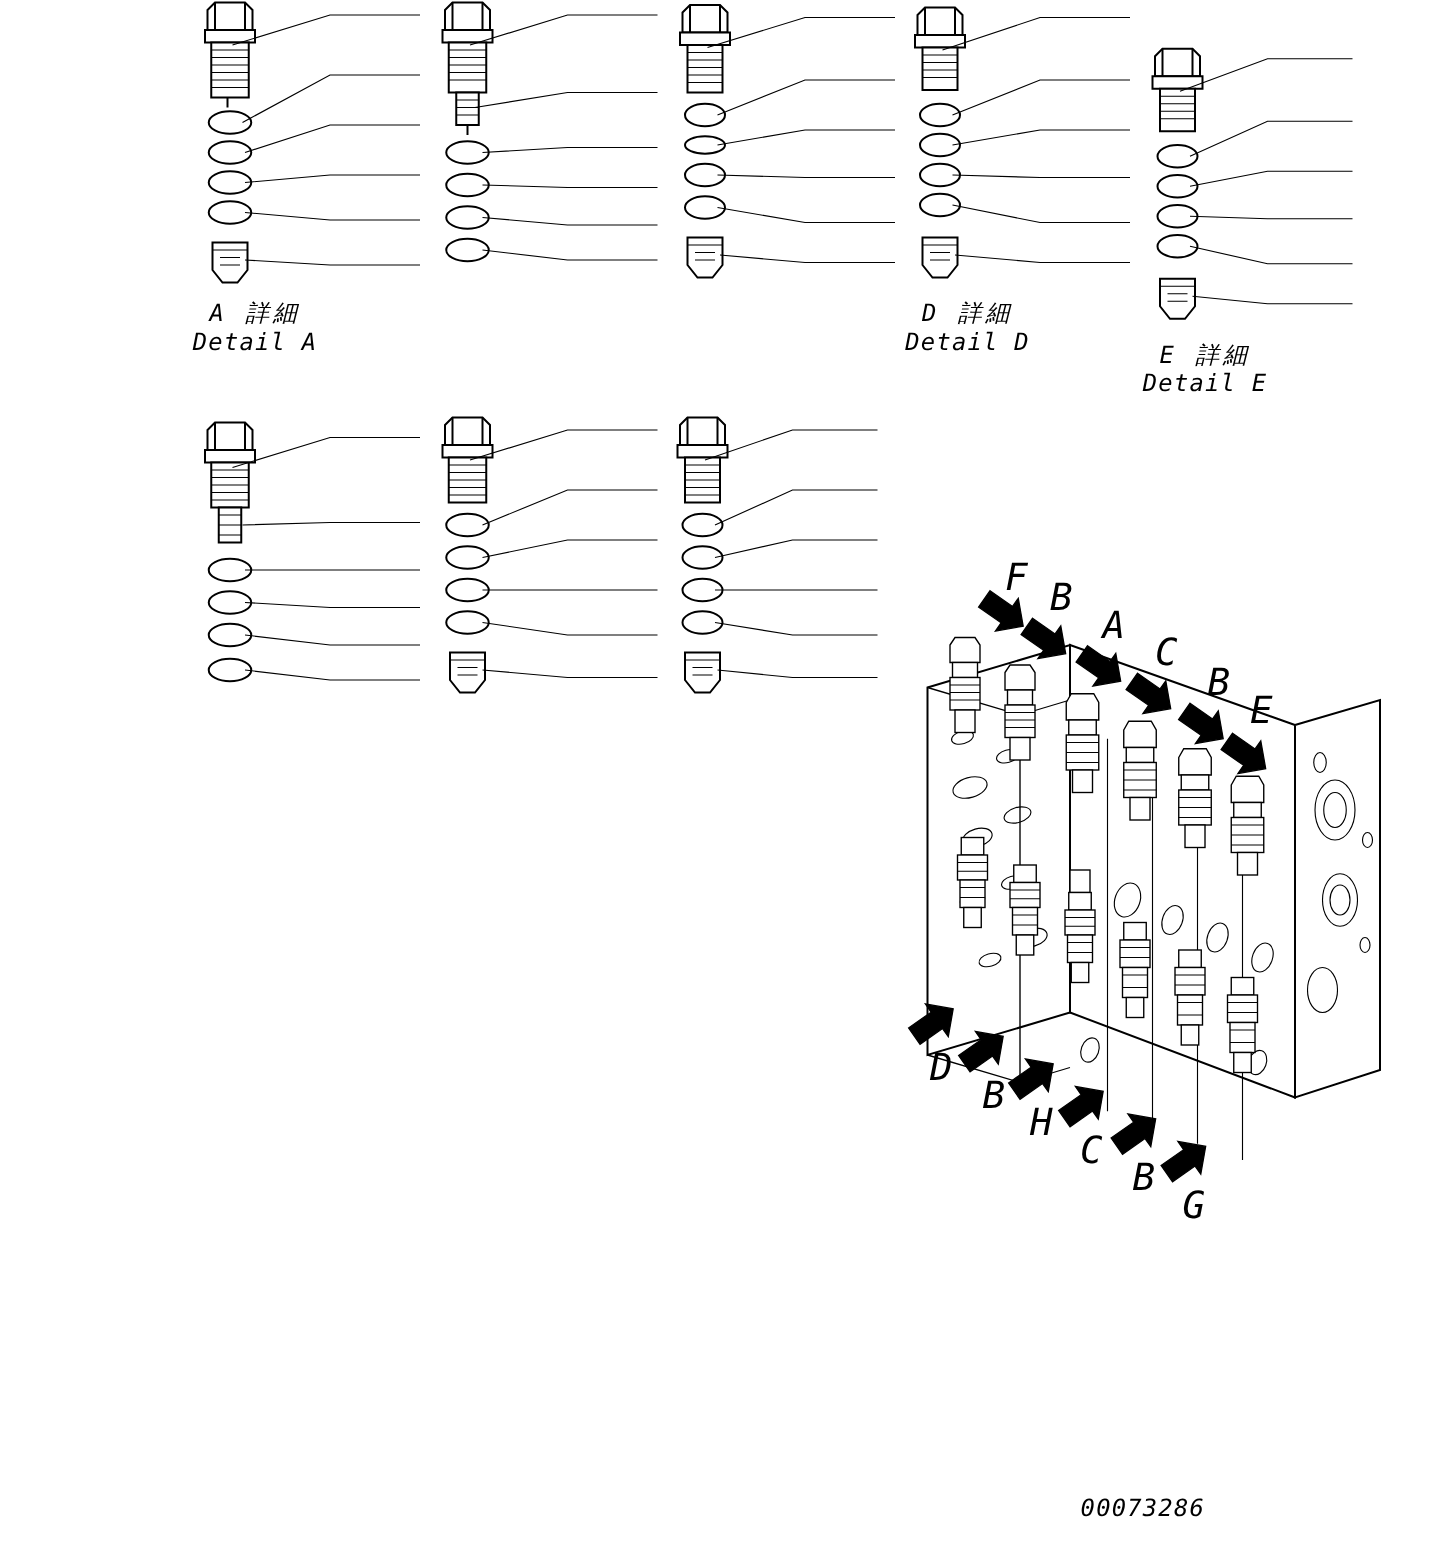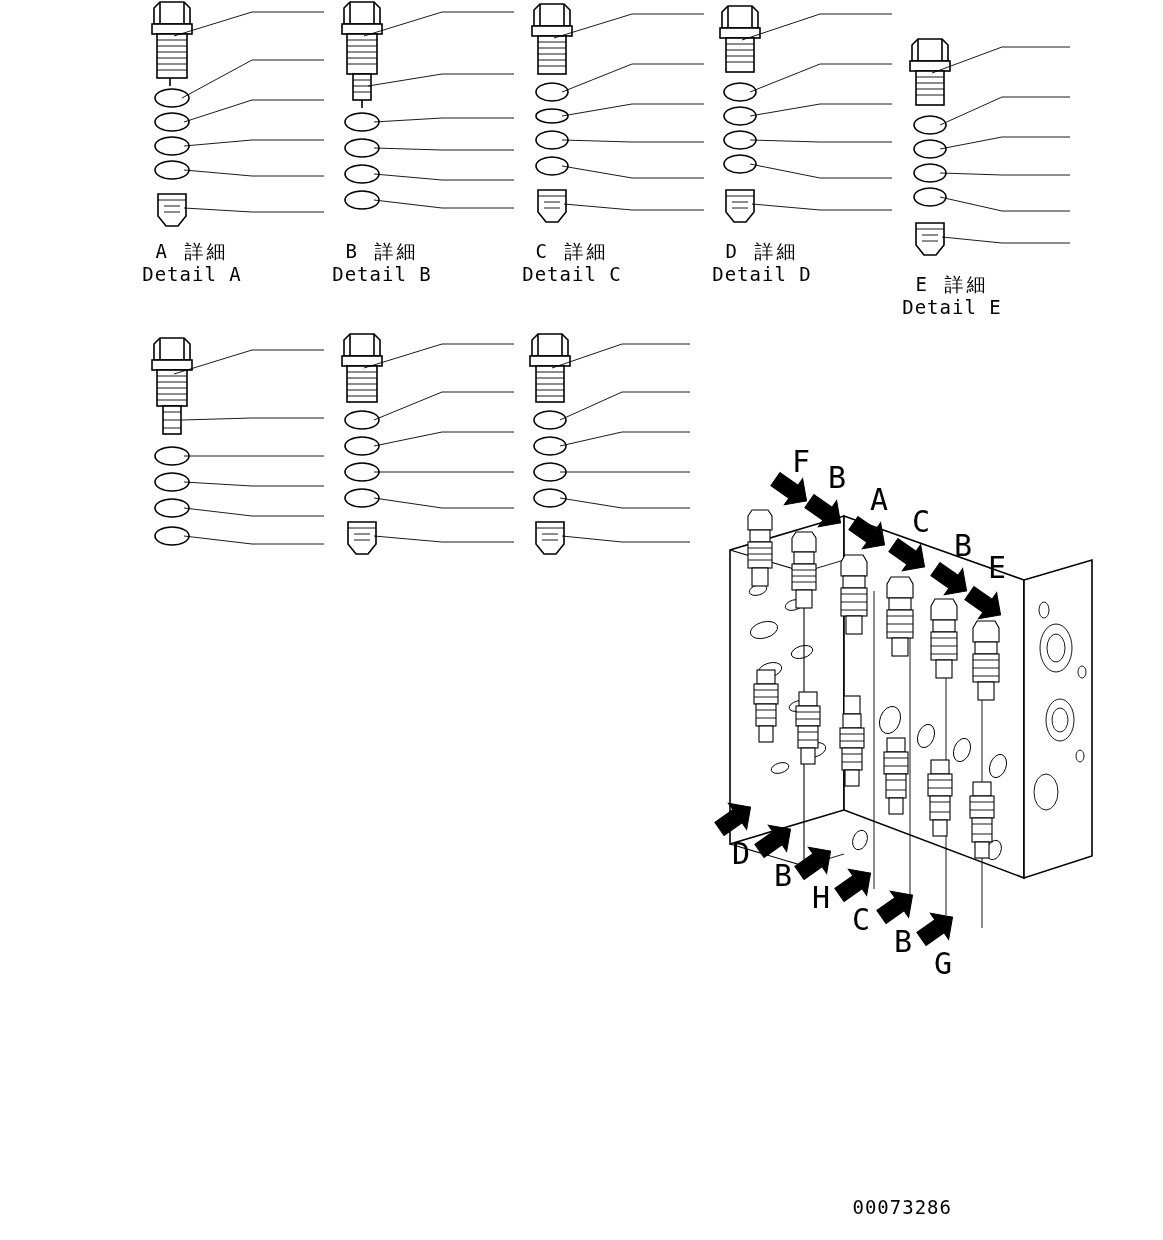--- a/index.html
+++ b/index.html
@@ -9,23 +9,24 @@
   }
   body {
     width: 1163px;
     height: 1240px;
     position: relative;
     font-family: "Liberation Sans", sans-serif;
     overflow: hidden;
   }
   .page {
     position: absolute;
-    left: 4px; top: 0;
+    left: 16px; top: 0;
     width: 970px;
     height: 1240px;
+    font-style: italic;
   }
   .detail-cell {
     position: absolute;
     width: 200px;
   }
   .detail-art {
     position: relative;
     width: 200px;
     height: 240px;
   }
@@ -124,24 +125,20 @@
         <ellipse class="fillw" cx="80" cy="174" rx="17" ry="9"></ellipse>
         <ellipse class="fillw" cx="80" cy="200" rx="17" ry="9"></ellipse>
         <path class="ln-hair" d="M82 36 L160 12 L232 12"></path>
         <path class="ln-hair" d="M86 86 L160 74 L232 74"></path>
         <path class="ln-hair" d="M92 122 L160 118 L232 118"></path>
         <path class="ln-hair" d="M92 148 L160 150 L232 150"></path>
         <path class="ln-hair" d="M92 174 L160 180 L232 180"></path>
         <path class="ln-hair" d="M92 200 L160 208 L232 208"></path>
       </svg>
     </div>
-    <div class="detail-caption">
-      <div class="jp">B 詳細</div>
-      <div>Detail B</div>
-    </div>
   </div>
 
   <div class="detail-cell" style="left:468px; top:0px;">
     <div class="detail-art">
       <svg width="200" height="240" viewBox="0 0 200 240">
         <path class="fillw" d="M62 10 L68 4 L92 4 L98 10 L98 26 L62 26 Z"></path>
         <path class="ln" d="M68 4 L68 26 M92 4 L92 26"></path>
         <rect class="fillw" x="60" y="26" width="40" height="10"></rect>
         <rect class="fillw" x="66" y="36" width="28" height="38"></rect>
         <path class="ln-hair" d="M66 42 L94 42 M66 48 L94 48 M66 54 L94 54 M66 60 L94 60 M66 66 L94 66"></path>
@@ -152,24 +149,20 @@
         <path class="fillw" d="M66 190 L94 190 L94 212 L86 222 L74 222 L66 212 Z"></path>
         <path class="ln-hair" d="M66 196 L94 196 M72 202 L88 202 M72 208 L88 208"></path>
         <path class="ln-hair" d="M82 38 L160 14 L232 14"></path>
         <path class="ln-hair" d="M90 92 L160 64 L232 64"></path>
         <path class="ln-hair" d="M90 116 L160 104 L232 104"></path>
         <path class="ln-hair" d="M90 140 L160 142 L232 142"></path>
         <path class="ln-hair" d="M90 166 L160 178 L232 178"></path>
         <path class="ln-hair" d="M92 204 L160 210 L232 210"></path>
       </svg>
     </div>
-    <div class="detail-caption">
-      <div class="jp">C 詳細</div>
-      <div>Detail C</div>
-    </div>
   </div>
 
   <div class="detail-cell" style="left:658px; top:0px;">
     <div class="detail-art">
       <svg width="200" height="240" viewBox="0 0 200 240">
         <path class="fillw" d="M60 12 L66 6 L90 6 L96 12 L96 28 L60 28 Z"></path>
         <path class="ln" d="M66 6 L66 28 M90 6 L90 28"></path>
         <rect class="fillw" x="58" y="28" width="40" height="10"></rect>
         <rect class="fillw" x="64" y="38" width="28" height="34"></rect>
         <path class="ln-hair" d="M64 44 L92 44 M64 50 L92 50 M64 56 L92 56 M64 62 L92 62"></path>

